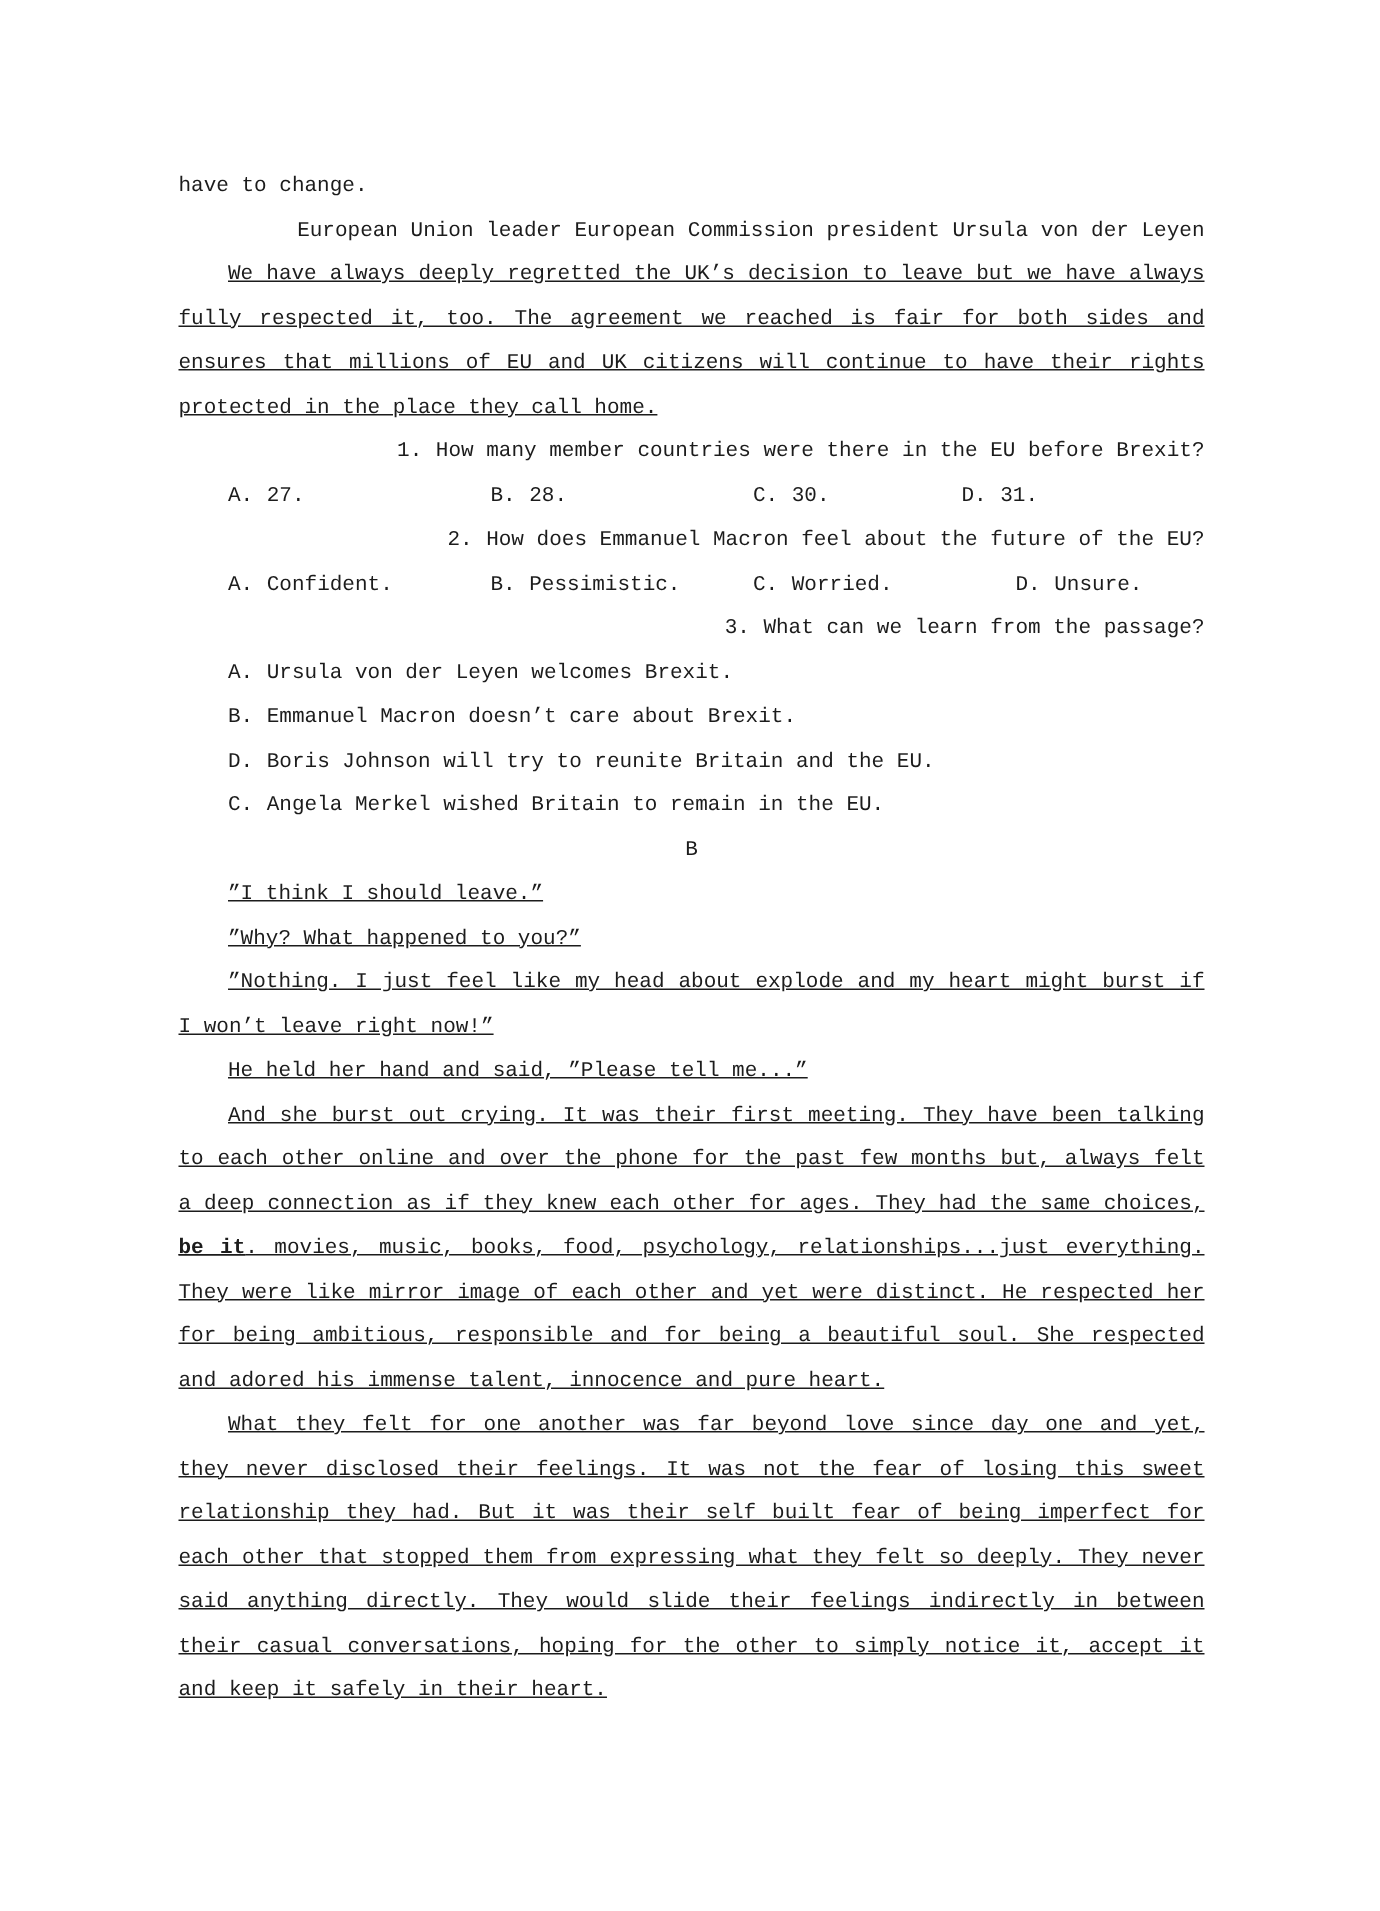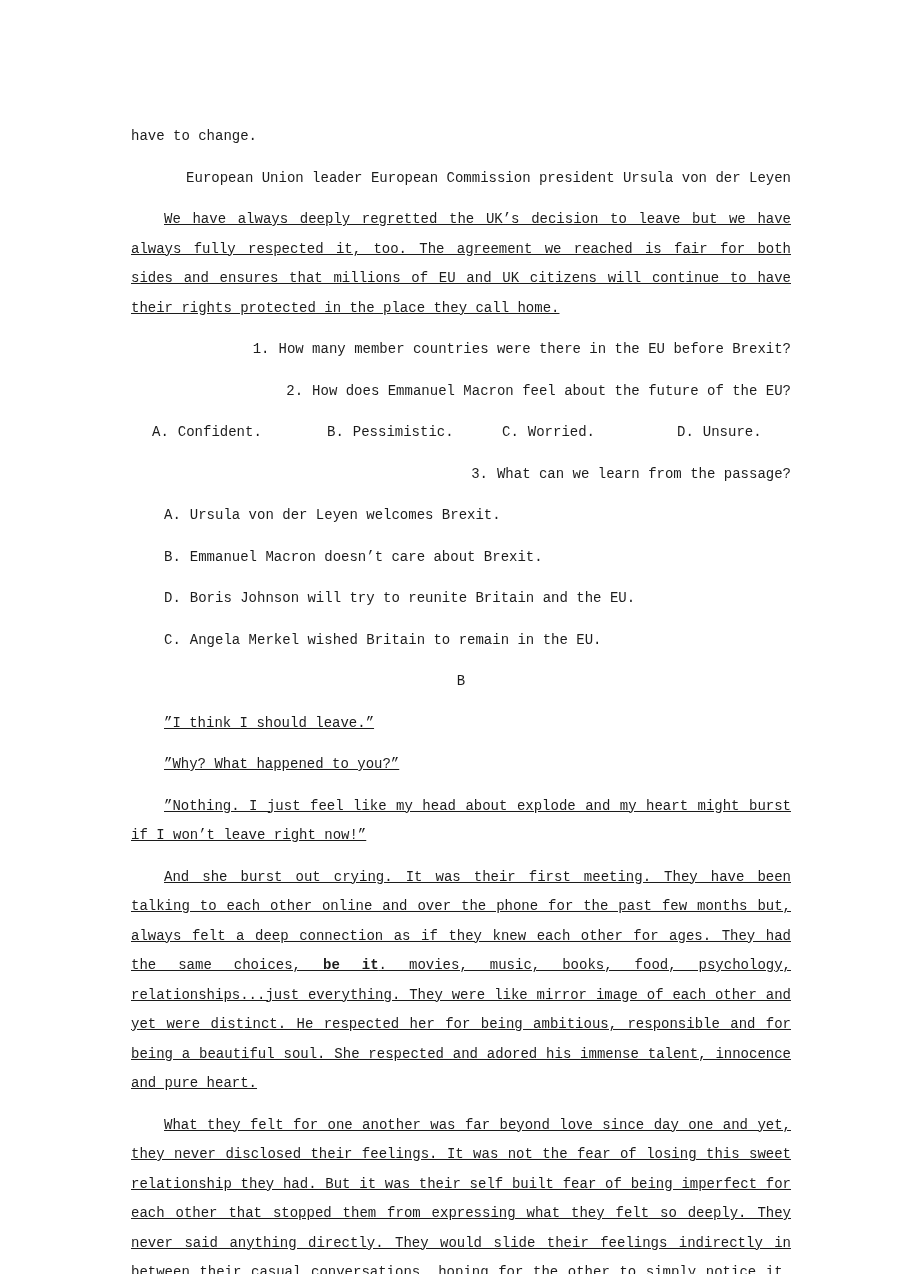--- a/index.html
+++ b/index.html
@@ -13,21 +13,21 @@
     font-size: 14px;
     line-height: 29.5px;
     overflow: hidden;
   }
   .page {
     position: absolute;
     top: 110px;
     left: 119px;
     width: 684px;
   }
-  p { margin: 12px; text-align: justify; }
+  p { margin: 0; text-align: justify; }
   .left { text-align: left; }
   .indent { text-indent: 33px; text-decoration: underline; }
   .subheading { font-weight: 400; text-indent: 33px; text-align: right; }
   .q-line { text-align: right; }
   .q-num { margin-right: 9px; }
   .opt-row { position: relative; height: 29.5px; text-align: left; }
   .opt { position: absolute; top: 0; white-space: nowrap; }
   .opt-a { left: 33px; }
   .opt-b { left: 208px; }
   .opt-c { left: 383px; }
@@ -43,38 +43,45 @@
 
 <div class="page">
 
   <p class="left">have to change.</p>
 
   <p class="subheading">European Union leader European Commission president Ursula von der Leyen</p>
 
   <p class="indent">We have always deeply regretted the UK’s decision to leave but we have always fully respected it, too. The agreement we reached is fair for both sides and ensures that millions of EU and UK citizens will continue to have their rights protected in the place they call home.</p>
 
   <p class="q-line"><span class="q-num">1.</span><span>How many member countries were there in the EU before Brexit?</span></p>
+  <div class="opt-row">
+    <span class="opt opt-a"><span class="lbl">A.</span><span>27.</span></span>
+    <span class="opt opt-b"><span class="lbl">B.</span><span>28.</span></span>
+    <span class="opt opt-c"><span class="lbl">C.</span><span>30.</span></span>
+    <span class="opt opt-d-narrow"><span class="lbl">D.</span><span>31.</span></span>
+  </div>
 
   <p class="q-line"><span class="q-num">2.</span><span>How does Emmanuel Macron feel about the future of the EU?</span></p>
   <div class="opt-row">
     <span class="opt opt-a"><span class="lbl">A.</span><span>Confident.</span></span>
     <span class="opt opt-b"><span class="lbl">B.</span><span>Pessimistic.</span></span>
     <span class="opt opt-c"><span class="lbl">C.</span><span>Worried.</span></span>
     <span class="opt opt-d-wide"><span class="lbl">D.</span><span>Unsure.</span></span>
   </div>
 
   <p class="q-line"><span class="q-num">3.</span><span>What can we learn from the passage?</span></p>
   <p class="option-line"><span class="lbl">A.</span><span>Ursula von der Leyen welcomes Brexit.</span></p>
   <p class="option-line"><span class="lbl">B.</span><span>Emmanuel Macron doesn’t care about Brexit.</span></p>
   <p class="option-line"><span class="lbl">D.</span><span>Boris Johnson will try to reunite Britain and the EU.</span></p>
   <p class="option-line"><span class="lbl">C.</span><span>Angela Merkel wished Britain to remain in the EU.</span></p>
 
   <p class="section-label">B</p>
 
   <p class="indent">”I think I should leave.”</p>
   <p class="indent">”Why? What happened to you?”</p>
   <p class="indent">”Nothing. I just feel like my head about explode and my heart might burst if I won’t leave right now!”</p>
+  <p class="indent">He held her hand and said, ”Please tell me...”</p>
 
   <p class="indent"><span>And she burst out crying. It was their first meeting. They have been talking to each other online and over the phone for the past few months but, always felt a deep connection as if they knew each other for ages. They had the same choices, </span><span class="em-underline">be it</span><span>. movies, music, books, food, psychology, relationships...just everything. They were like mirror image of each other and yet were distinct. He respected her for being ambitious, responsible and for being a beautiful soul. She respected and adored his immense talent, innocence and pure heart.</span></p>
 
   <p class="indent">What they felt for one another was far beyond love since day one and yet, they never disclosed their feelings. It was not the fear of losing this sweet relationship they had. But it was their self built fear of being imperfect for each other that stopped them from expressing what they felt so deeply. They never said anything directly. They would slide their feelings indirectly in between their casual conversations, hoping for the other to simply notice it, accept it and keep it safely in their heart.</p>
 
 </div>
 
 </body></html>

